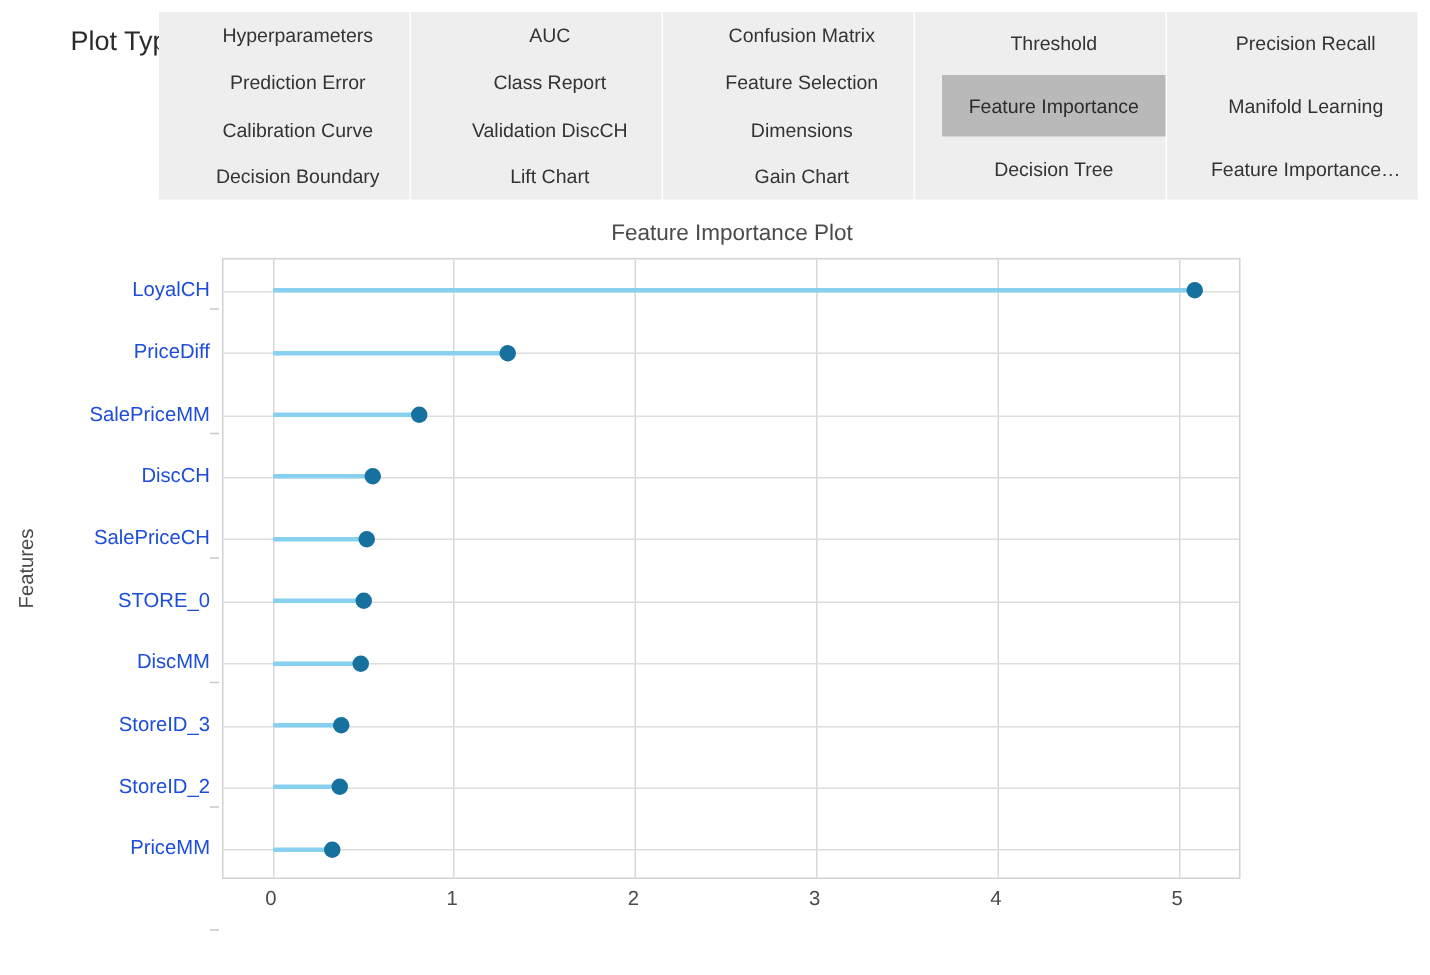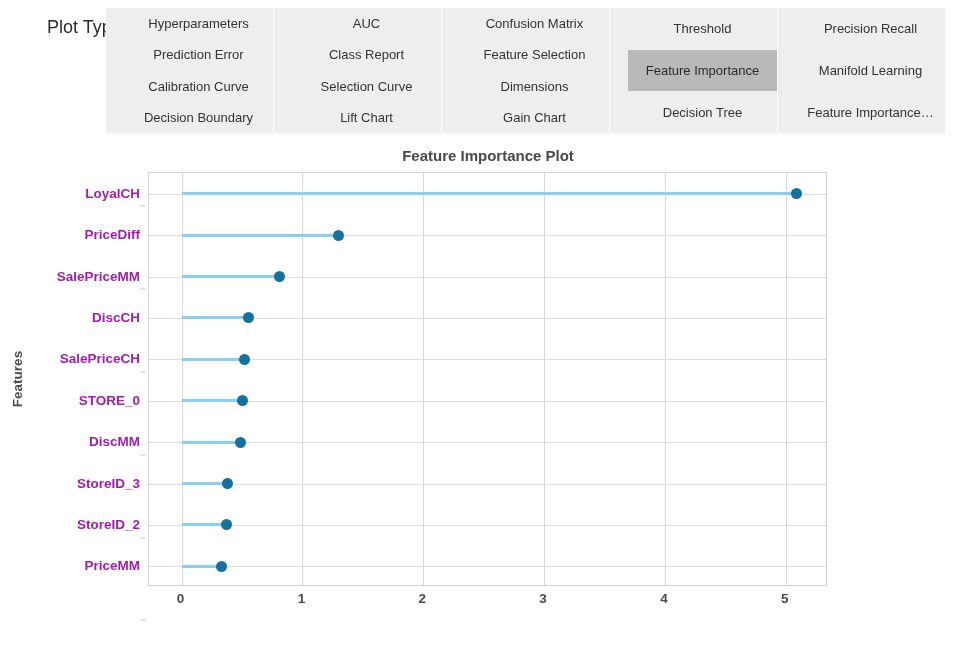--- a/index.html
+++ b/index.html
@@ -53,21 +53,21 @@
   }
   .plot-type-item.selected {
     background: #b9b9b9;
     color: #2b2b2b;
   }
 
   
   #chart-panel {
     position: absolute;
     left: 0; top: 141px;
-    width: 953px; height: 509px; font-weight: bold;
+    width: 953px; height: 509px;
   }
   #chart-title {
     position: absolute;
     left: 148px;
     top: 6px;
     width: 680px;
     text-align: center;
     font-size: 15px;
     color: #4a4a4a;
     white-space: nowrap;
@@ -107,21 +107,21 @@
     margin-left: -5.5px;
     margin-top: -5.5px;
     border-radius: 50%;
     background: #16719f;
   }
   .ytick-label {
     position: absolute;
     right: 0;
     transform: translateY(-50%);
     font-size: 13.5px;
-    color: #a21caf;
+    color: #1d4ed8;
     white-space: nowrap;
     text-align: right;
   }
   #ytick-labels {
     position: absolute;
     left: 0;
     top: 31px;
     width: 140px;
     height: 414px;
   }
@@ -176,21 +176,21 @@
   <div class="plot-type-column" style="left:106px; width:167px;">
     <div class="plot-type-item">Hyperparameters</div>
     <div class="plot-type-item">Prediction Error</div>
     <div class="plot-type-item">Calibration Curve</div>
     <div class="plot-type-item">Decision Boundary</div>
   </div>
 
   <div class="plot-type-column" style="left:274px; width:167px;">
     <div class="plot-type-item">AUC</div>
     <div class="plot-type-item">Class Report</div>
-    <div class="plot-type-item">Selection Curve</div>
+    <div class="plot-type-item">Validation DiscCH</div>
     <div class="plot-type-item">Lift Chart</div>
   </div>
 
   <div class="plot-type-column" style="left:442px; width:167px;">
     <div class="plot-type-item">Confusion Matrix</div>
     <div class="plot-type-item">Feature Selection</div>
     <div class="plot-type-item">Dimensions</div>
     <div class="plot-type-item">Gain Chart</div>
   </div>
 

